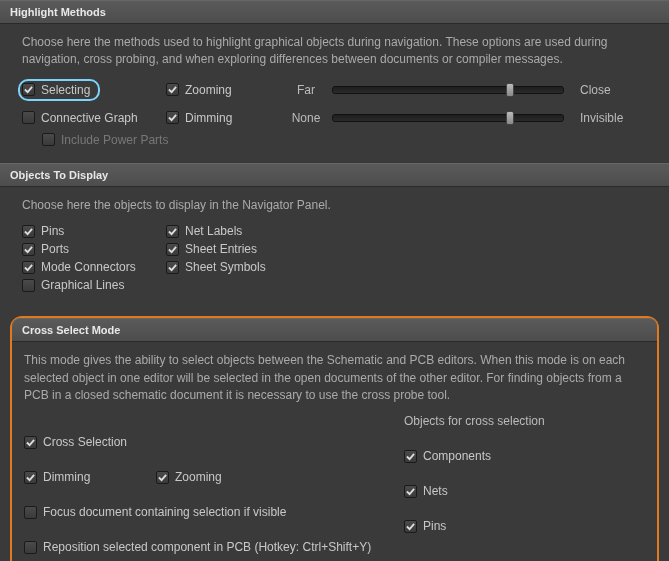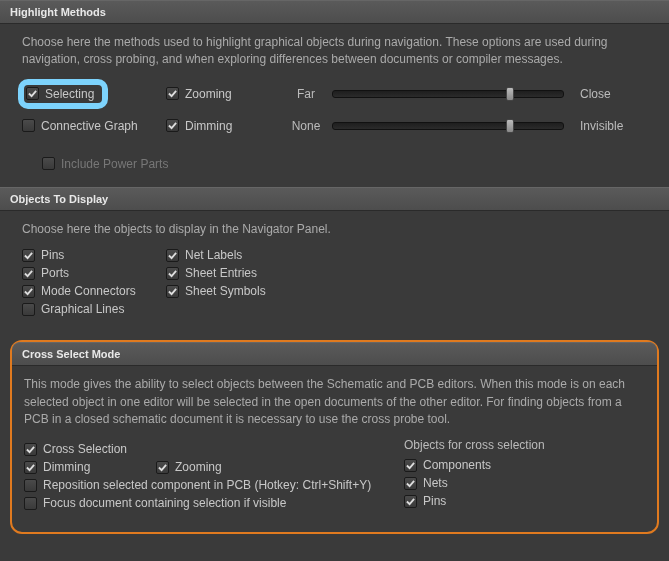--- a/index.html
+++ b/index.html
@@ -72,40 +72,40 @@
     position: absolute;
     top: -4px;
     width: 8px; height: 14px;
     background: linear-gradient(#bbb,#888);
     border: 1px solid #444;
     border-radius: 2px;
     left: 75%;
   }
   
   .hl-orange {
-    border: 6px solid #7dd3fc;
+    border: 2px solid #7dd3fc;
     border-radius: 10px;
     padding: 2px 8px 2px 2px;
     margin-left: -4px;
   }
   .cross-hl {
     border: 2px solid #e07a1f;
     border-radius: 12px;
     margin: 8px 10px 10px 10px;
     padding-bottom: 6px;
   }
   .cross-hl .section-header {
     border-radius: 8px 8px 0 0;
     margin: 0;
   }
   .cols-obj { display:flex; }
   .cols-obj .left { width: 380px; }
   .cols-obj .right { flex:1; }
   .subhead { color:#bbb; margin-bottom:6px; }
-  .check-line { display:flex; align-items:center; margin: 4px 0; }
+  .check-line { display:flex; align-items:center; margin: 21px 0; }
 </style>
 </head>
 <body>
 
 <div class="panel">
 
   <div class="section-header">Highlight Methods</div>
   <div class="section-body">
     <div class="desc">Choose here the methods used to highlight graphical objects during navigation. These options are used during navigation, cross probing, and when exploring differences between documents or compiler messages.</div>
 
@@ -152,21 +152,21 @@
       </div>
       <div class="col3">None</div>
       <div class="col4">
         <div class="slider">
             <div class="thumb"></div>
           </div>
       </div>
       <div class="col5">Invisible</div>
     </div>
 
-    <div class="row indent" style="margin-top:24px;text-align:center;">
+    <div class="row indent" style="margin-top:8px;text-align:center;">
       <span class="cb unchecked"></span>
       <span class="cb-label dim-label">Include Power Parts</span>
     </div>
   </div>
 
   <div class="section-header">Objects To Display</div>
   <div class="section-body">
     <div class="desc">Choose here the objects to display in the Navigator Panel.</div>
 
     <div class="row">
@@ -257,25 +257,25 @@
             </div>
             <span class="cb">
                 <svg viewBox="0 0 10 10">
                   <polyline points="1,5 4,8 9,2" fill="none" stroke="#ddd" stroke-width="2"></polyline>
                 </svg>
               </span>
             <span class="cb-label">Zooming</span>
           </div>
           <div class="check-line">
             <span class="cb unchecked"></span>
+            <span class="cb-label">Focus document containing selection if visible</span>
+          </div>
+          <div class="check-line">
+            <span class="cb unchecked"></span>
             <span class="cb-label">Reposition selected component in PCB (Hotkey: Ctrl+Shift+Y)</span>
-          </div>
-          <div class="check-line">
-            <span class="cb unchecked"></span>
-            <span class="cb-label">Focus document containing selection if visible</span>
           </div>
         </div>
         <div class="right">
           <div class="subhead">Objects for cross selection</div>
           <div class="check-line">
             <span class="cb">
                 <svg viewBox="0 0 10 10">
                   <polyline points="1,5 4,8 9,2" fill="none" stroke="#ddd" stroke-width="2"></polyline>
                 </svg>
               </span>

